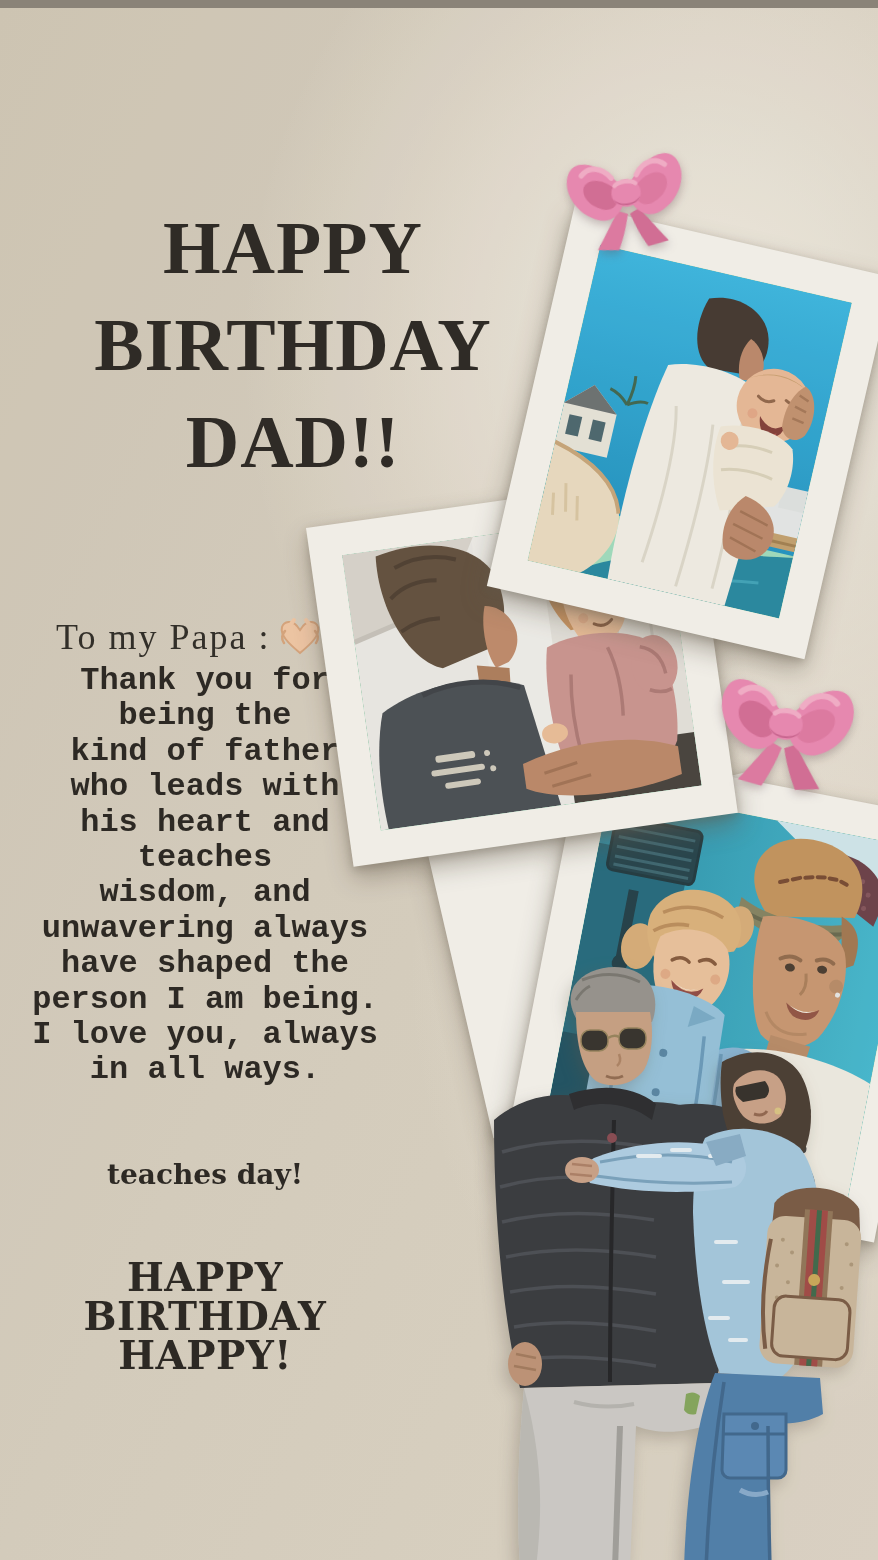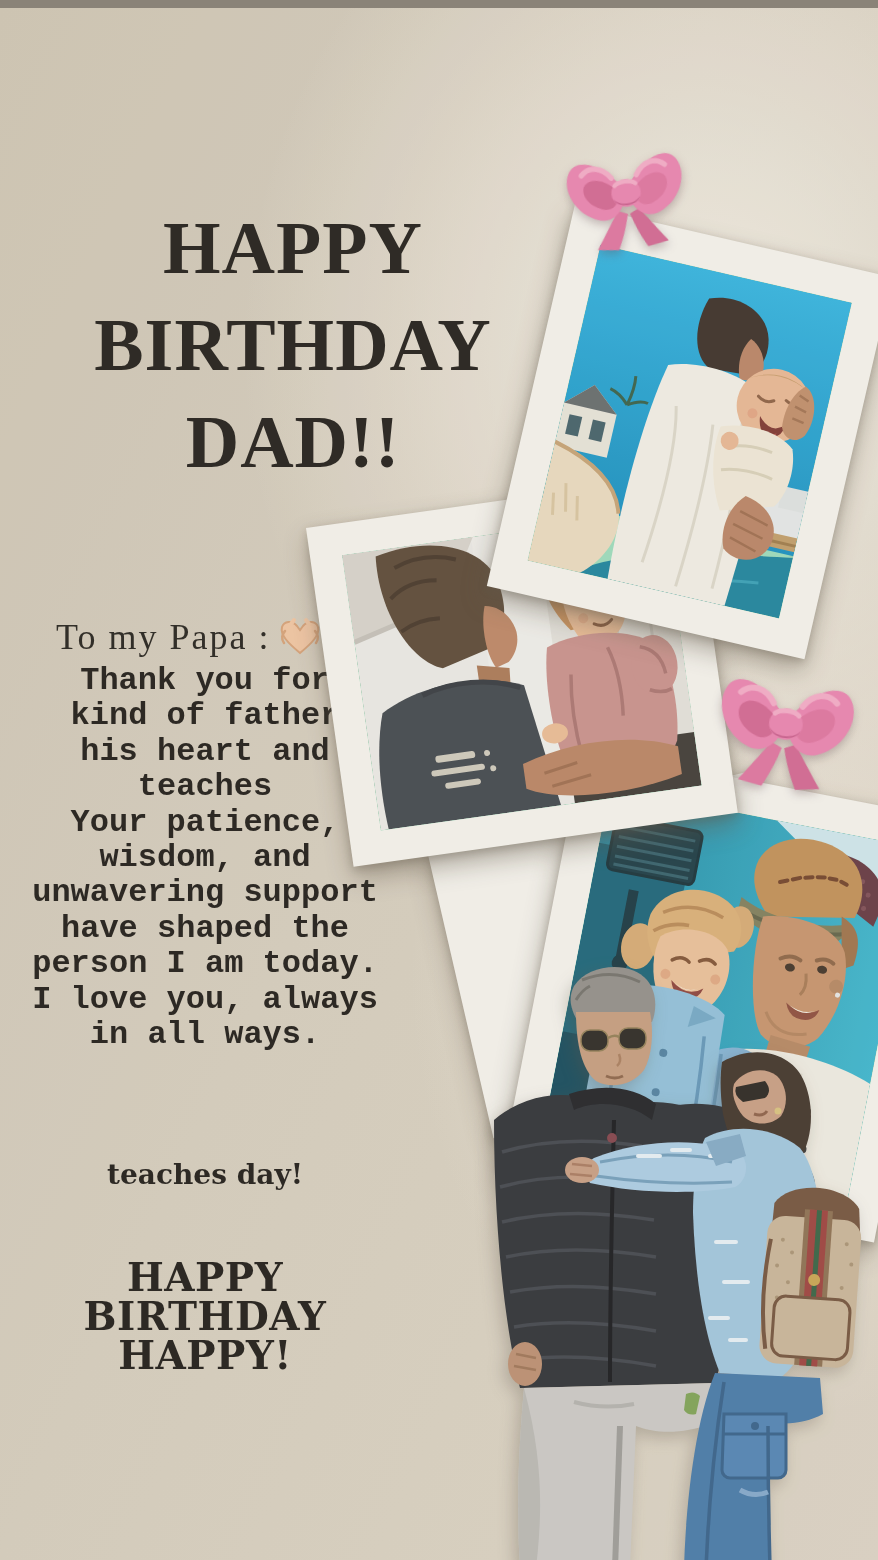--- a/index.html
+++ b/index.html
@@ -100,27 +100,28 @@
       <path d="M7,14 C4,17 3,22 6,26 M37,14 C40,17 41,22 38,26" stroke="#d79e72" stroke-width="2.5" fill="none" stroke-linecap="round"></path>
       <path d="M13,7 l3,-4 M31,7 l-3,-4" stroke="#f3c5a0" stroke-width="4" stroke-linecap="round"></path>
     </svg>
     <svg class="mini-emoji" width="48" height="46" viewBox="0 0 120 115">
       <use href="#bowShape"></use>
     </svg>
   </div>
 
   <div class="poem">
     <div>Thank you for</div>
+    <div>being the</div>
     <div>kind of father</div>
+    <div>who leads with</div>
     <div>his heart and teaches</div>
-    <div>Your patience,</div>
     <div>wisdom, and</div>
-    <div>unwavering support</div>
+    <div>unwavering always</div>
     <div>have shaped the</div>
-    <div>person I am today.</div>
+    <div>person I am being.</div>
     <div>I love you, always</div>
     <div>in all ways.</div>
   </div>
 
   <div class="closing">
     <div>teaches day!</div>
   </div>
 
   <div class="signoff">
     <div>HAPPY</div>

